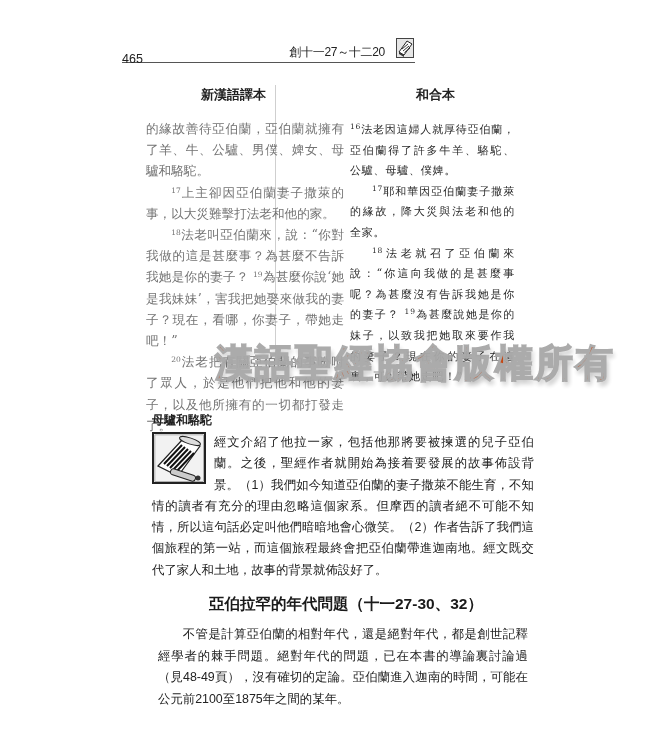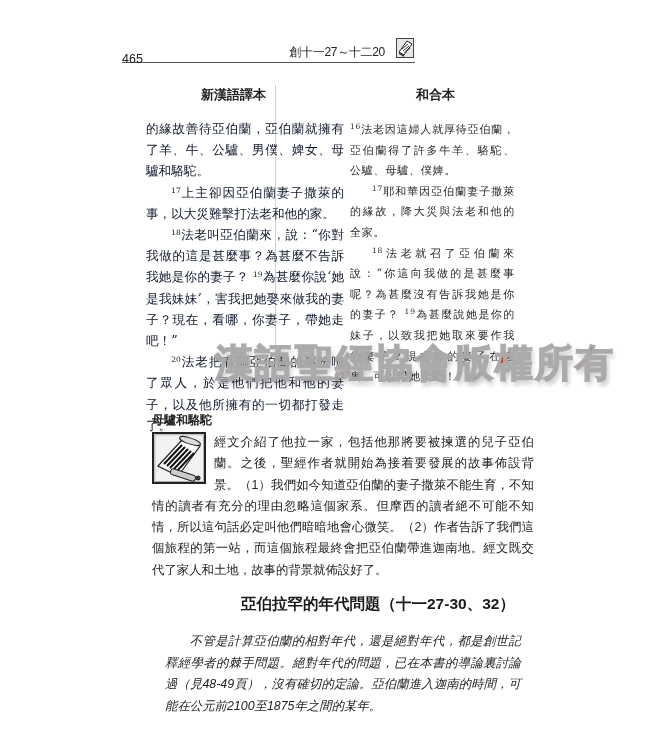--- a/index.html
+++ b/index.html
@@ -21,21 +21,21 @@
     position: absolute; left: 396px; top: 38px; width: 18px; height: 20px;
   }
   .col-title {
     position: absolute; top: 86px; font-family: "Liberation Sans", sans-serif; font-weight: bold; font-size: 13px; color: #222; text-align: right;
   }
   .divider {
     position: absolute; left: 275px; top: 85px; width: 1px; height: 270px; background: #cfcfcf;
   }
   .col-left {
     position: absolute; left: 146px; top: 118px; width: 198px;
-    font-size: 12.6px; line-height: 21.2px; text-align: justify; color: #0f172a;
+    font-size: 12.6px; line-height: 21.2px; text-align: justify; color: #737373;
   }
   .col-right {
     position: absolute; left: 350px; top: 120px; width: 165px;
     font-size: 11px; line-height: 20.6px; text-align: justify; color: #2a2a2a; letter-spacing: 0.8px;
   }
   .col-left p, .col-right p { margin: 0; }
   .indent { text-indent: 2em; }
   sup { font-size: 7.5px; vertical-align: 4px; line-height: 0; margin-top: 32px; }
   .watermark {
     position: absolute; left: 55px; top: 338px; width: 560px; text-align: right;
@@ -47,27 +47,27 @@
   }
   .section-label {
     position: absolute; left: 152px; top: 412px; font-family: "Liberation Sans", sans-serif; font-weight: bold; font-size: 12px; color: #222;
   }
   .commentary {
     position: absolute; left: 152px; top: 432px; width: 382px;
     font-family: "Liberation Sans", sans-serif; font-size: 12.4px; line-height: 21.3px; text-align: justify; color: #222;
   }
   .commentary .float-box { float: left; width: 58px; height: 58px; margin-right: 4px; }
   .topic-title {
-    position: absolute; left: 209px; top: 594px; font-family: "Liberation Sans", sans-serif; font-weight: bold; font-size: 15.5px; color: #1a1a1a; margin-left: 32px;
+    position: absolute; left: 209px; top: 594px; font-family: "Liberation Sans", sans-serif; font-weight: bold; font-size: 15.5px; color: #1a1a1a;
   }
   .topic-body {
     position: absolute; left: 152px; top: 618px; width: 382px;
     font-family: "Liberation Sans", sans-serif; font-size: 12.4px; line-height: 21.6px; text-align: justify; color: #222;
   }
-  .topic-body p { margin: 13px; text-indent: 2em; font-style: italic; }
+  .topic-body p { margin: 6px; text-indent: 2em; }
 </style>
 </head>
 <body>
 
 <div class="header">
   <span class="page-num">465</span>
   <span class="running-head">創十一27～十二20</span>
 </div>
 <svg class="book-icon" viewBox="0 0 18 20">
   <rect x="0.5" y="0.5" width="17" height="19" fill="#e6e6e6" stroke="#444" stroke-width="1"></rect>

